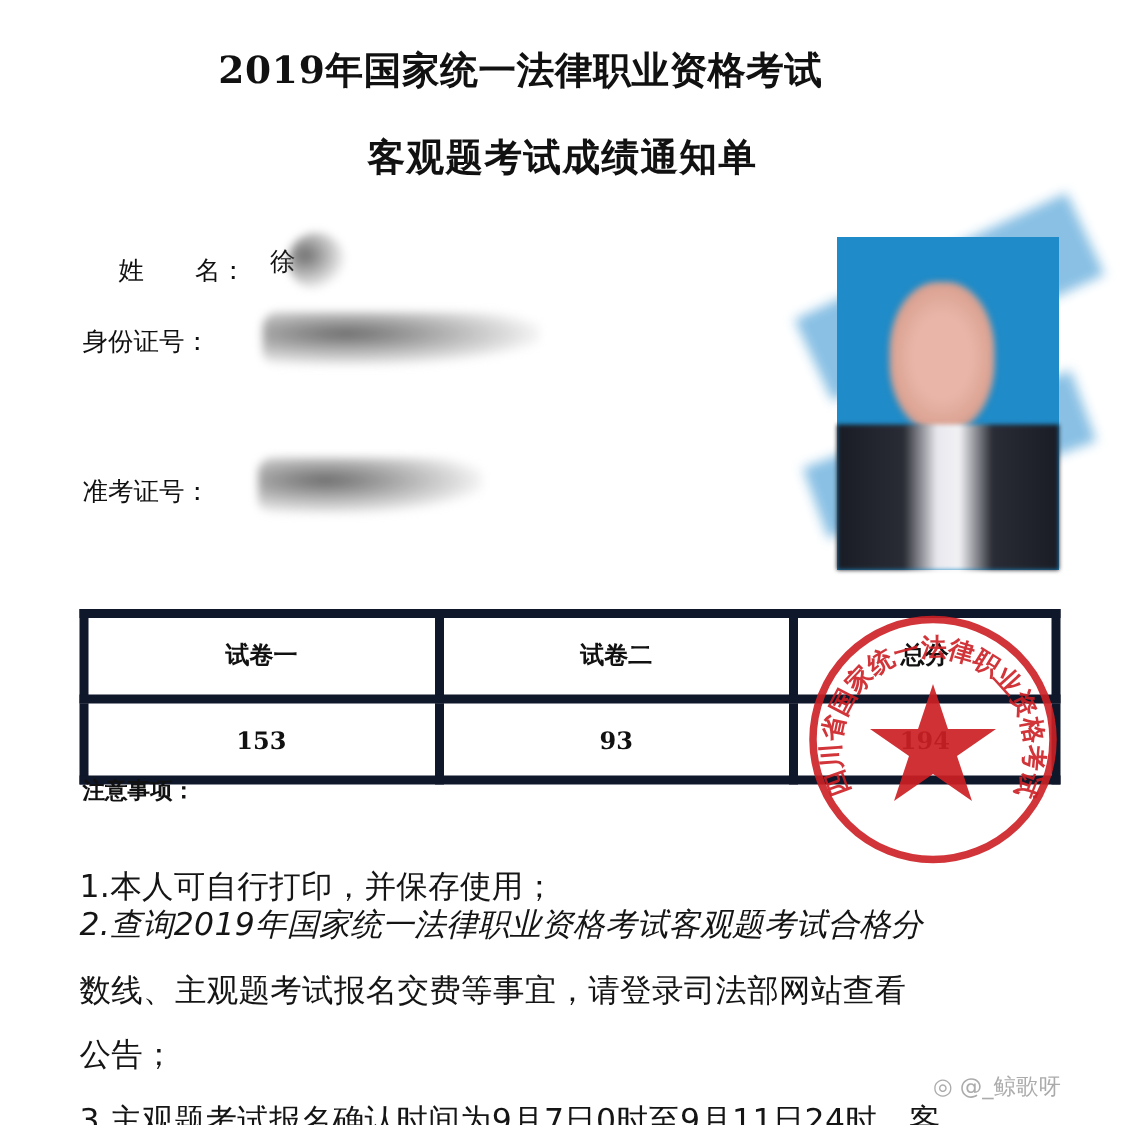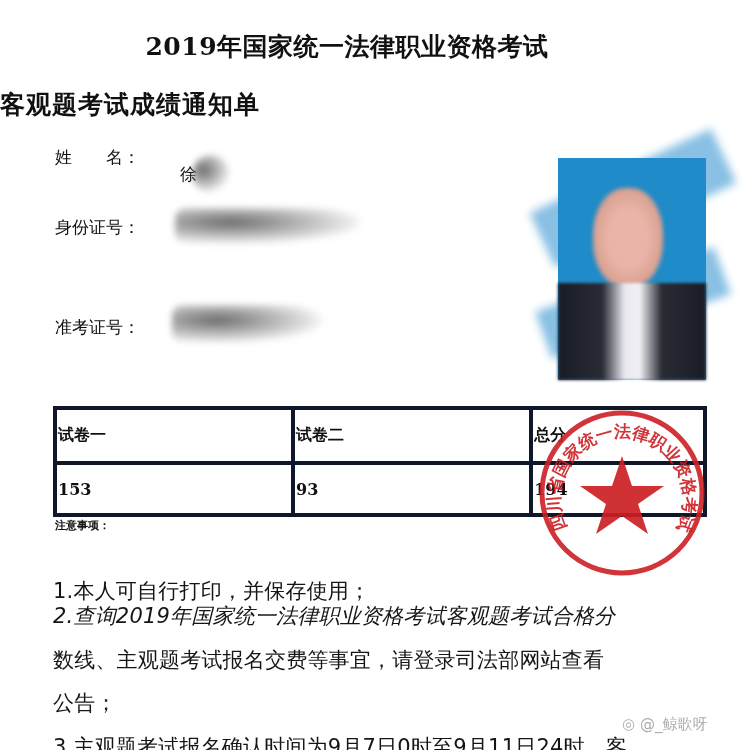--- a/index.html
+++ b/index.html
@@ -1,51 +1,51 @@
 <!DOCTYPE html>
 <html><head>
 <meta charset="utf-8">
 <style>
   html, body { margin:0; padding:0; }
   body { width:750px; height:750px; background:#ffffff; position:relative; overflow:hidden;
          font-family:"DejaVu Sans", "Liberation Sans", sans-serif; color:#111; }
   .title1 { position:absolute; top:30px; left:0; width:694px; text-align:center;
             font-family:"DejaVu Serif", "Liberation Serif", serif; font-weight:bold; font-size:25px; color:#111; letter-spacing:0.5px; }
-  .title2 { position:absolute; top:88px; left:0; width:750px; 
+  .title2 { position:absolute; top:88px; left:0; width:750px; text-align:center;
             font-weight:bold; font-size:25px; color:#111; letter-spacing:1px; }
   .field { position:absolute; left:55px; font-size:17px; color:#111; }
   .field .lbl { display:inline-block; }
   .blur { position:absolute; border-radius:10px;
           background: radial-gradient(ellipse at 30% 40%, rgba(60,60,60,0.75), rgba(160,160,160,0.35) 60%, rgba(255,255,255,0) 75%);
           filter: blur(3px); }
   .name-val { position:absolute; left:180px; top:163px; font-size:17px; }
   .photo { position:absolute; left:558px; top:158px; width:148px; height:222px; overflow:visible; }
   .photo .bg { position:absolute; left:0; top:0; width:148px; height:222px; background:#1f8bc8; }
   .photo .face { position:absolute; left:35px; top:30px; width:70px; height:100px; border-radius:45%;
                  background:radial-gradient(ellipse, #e8b5a8 40%, #d9a08f 70%, rgba(30,139,200,0) 80%); filter:blur(2px); }
   .photo .suit { position:absolute; left:0; top:125px; width:148px; height:97px;
                  background:linear-gradient(90deg,#1a1c25 0%,#2a2c35 30%,#e8e8ee 45%,#f2f2f5 55%,#2a2c35 70%,#1a1c25 100%); filter:blur(1.5px); }
   .photo .scribble { position:absolute; background:rgba(40,140,205,0.55); filter:blur(4px); }
   table.scores { position:absolute; left:53px; top:406px; width:654px; border-collapse:collapse; }
-  table.scores td { border:4px solid #0f172a; text-align:left; height:49px; font-size:16px; }
+  table.scores td { border:6px solid #0f172a; text-align:center; height:49px; font-size:16px; }
   table.scores tr.vals td { height:46px; font-family:"DejaVu Serif","Liberation Serif",serif; font-weight:bold; font-size:16px; }
   table.scores tr.head td { font-weight:bold; }
-  .notes-title { position:absolute; left:55px; top:518px; font-size:11px; font-weight:bold; }
+  .notes-title { position:absolute; left:55px; top:518px; font-size:15px; font-weight:bold; }
   .note { position:absolute; left:53px; font-size:21px; color:#151515; letter-spacing:0.2px; white-space:nowrap; }
   .seal { position:absolute; left:537px; top:408px; width:170px; height:170px; }
   .watermark { position:absolute; left:622px; top:715px; font-size:15px; color:rgba(150,150,150,0.8);
                text-shadow:0 0 2px #fff; }
 </style>
 </head>
 <body>
 
 <div class="title1">2019年国家统一法律职业资格考试</div>
 <div class="title2">客观题考试成绩通知单</div>
 
-<div class="field" style="top:146px;">
+<div class="field" style="top:169px;margin-left:24px;">
   <span class="lbl">姓　　名：</span>
 </div>
 <div class="name-val">徐</div>
 <div class="blur" style="left:192px; top:155px; width:38px; height:38px; border-radius:50%;"></div>
 
 <div class="field" style="top:216px;text-align:center;">
   <span class="lbl">身份证号：</span>
 </div>
 <div class="blur" style="left:175px; top:208px; width:185px; height:36px;"></div>
 

